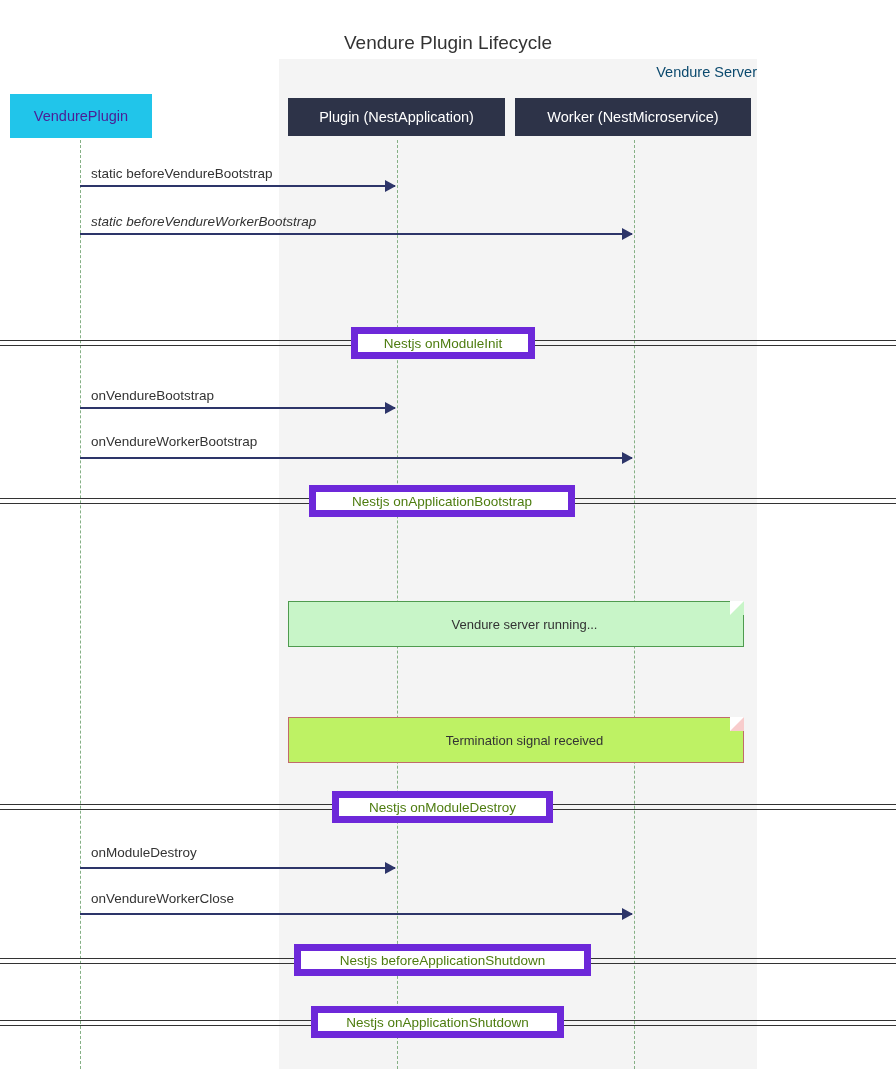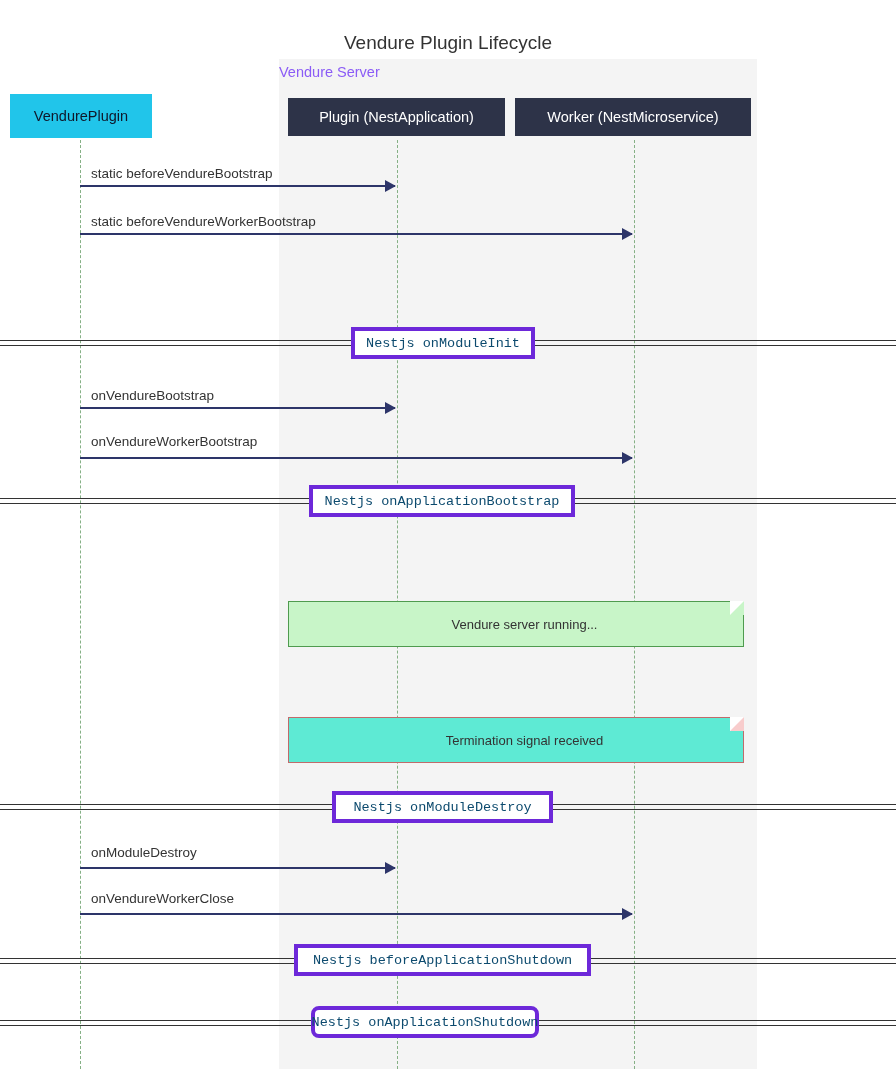--- a/index.html
+++ b/index.html
@@ -39,40 +39,40 @@
     width: 478px;
     height: 1010px;
     background: #f4f4f4;
     border: none;
   }
   .group-label {
     position: absolute;
     left: 279px;
     top: 64px;
     width: 478px;
-    text-align: left;
+    text-align: right;
     font-size: 14.5px;
-    color: #8b5cf6;
+    color: #0c4a6e;
   }
   
   .actor {
     position: absolute;
     box-sizing: border-box;
     display: flex;
     align-items: center;
     justify-content: center;
     font-size: 14.5px;
   }
   .actor.plugin {
     left: 10px;
     top: 94px;
     width: 142px;
     height: 44px;
     background: #21c5ea;
-    color: #0f172a;
+    color: #4c1d95;
   }
   .actor.server {
     left: 288px;
     top: 98px;
     width: 217px;
     height: 38px;
     background: #2d3348;
     color: #ffffff;
   }
   .actor.worker {
@@ -125,30 +125,29 @@
     width: 896px;
     height: 6px;
     border-top: 1px solid #333333;
     border-bottom: 1px solid #333333;
     box-sizing: border-box;
   }
   .divider-box {
     position: absolute;
     box-sizing: border-box;
     background: #ffffff;
-    border: 4px solid #6d28d9;
+    border: 7px solid #6d28d9;
     height: 32px;
     display: flex;
     align-items: center;
     justify-content: center;
     font-size: 13.5px;
-    color: #0c4a6e;
+    color: #4d7c0f;
     white-space: nowrap;
     padding: 0 12px;
-    font-family: Liberation Mono, monospace;
   }
   
   .note {
     position: absolute;
     box-sizing: border-box;
     display: flex;
     align-items: center;
     justify-content: center;
     font-size: 13px;
     color: #333333;
@@ -172,21 +171,21 @@
   }
   .note.running .fold {
     border-left: 14px solid #ffffff;
     border-bottom: 14px solid #c8f5c8;
   }
   .note.termination {
     left: 288px;
     top: 717px;
     width: 456px;
     height: 46px;
-    background: #5eead4;
+    background: #bef264;
     border-color: #c06b6b;
   }
   .note.termination .fold {
     border-left: 14px solid #ffffff;
     border-bottom: 14px solid #f8cccc;
   }
 </style>
 </head>
 <body>
 
@@ -209,21 +208,21 @@
 
   <div class="lifeline l1"></div>
   <div class="lifeline l2"></div>
   <div class="lifeline l3"></div>
 
   <div class="msg-label" style="left:91px; top:166px;">static beforeVendureBootstrap</div>
   <div class="msg" style="left:80px; top:185px; width:315px;">
     <span class="head"></span>
   </div>
 
-  <div class="msg-label" style="left:91px; top:214px;">static beforeVendureWorkerBootstrap</div>
+  <div class="msg-label" style="left:91px; top:214px;font-style:italic;">static beforeVendureWorkerBootstrap</div>
   <div class="msg" style="left:80px; top:233px; width:552px;">
     <span class="head"></span>
   </div>
 
   <div class="divider" style="top:340px;"></div>
   <div class="divider-box" style="left:351px; top:327px; width:184px;">
     <span>Nestjs onModuleInit</span>
   </div>
 
   <div class="msg-label" style="left:91px; top:388px;">onVendureBootstrap</div>
@@ -265,17 +264,17 @@
   <div class="msg" style="left:80px; top:913px; width:552px;">
     <span class="head"></span>
   </div>
 
   <div class="divider" style="top:958px;"></div>
   <div class="divider-box" style="left:294px; top:944px; width:297px;">
     <span>Nestjs beforeApplicationShutdown</span>
   </div>
 
   <div class="divider" style="top:1020px;"></div>
-  <div class="divider-box" style="left:311px; top:1006px; width:228px;border-radius:8px;">
+  <div class="divider-box" style="left:311px; top:1006px; width:253px;">
     <span>Nestjs onApplicationShutdown</span>
   </div>
 
 </div>
 
 </body></html>

